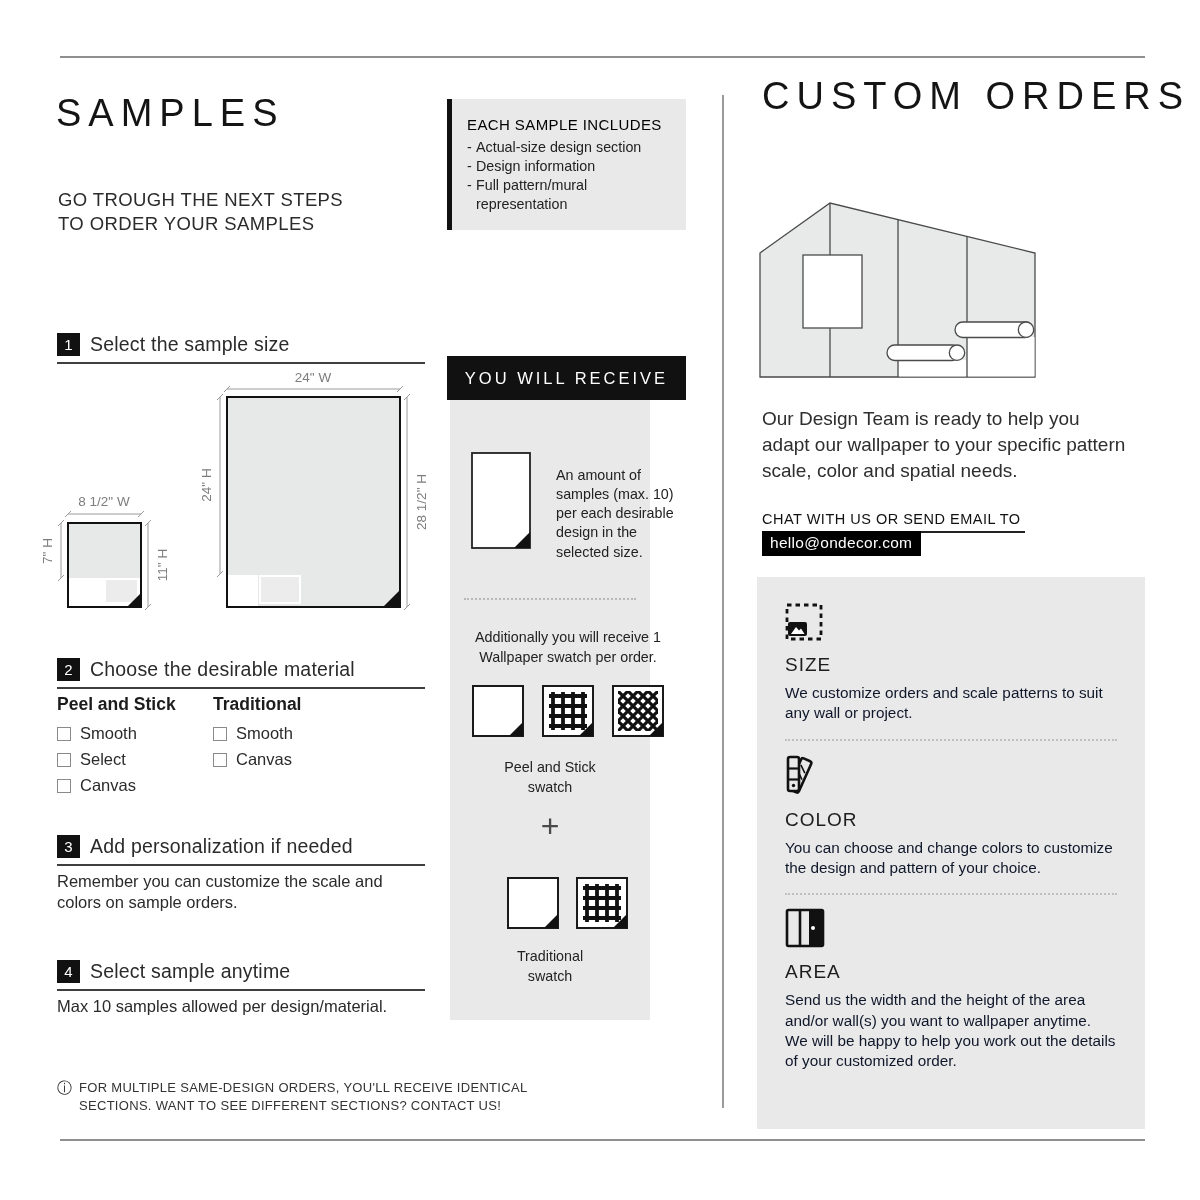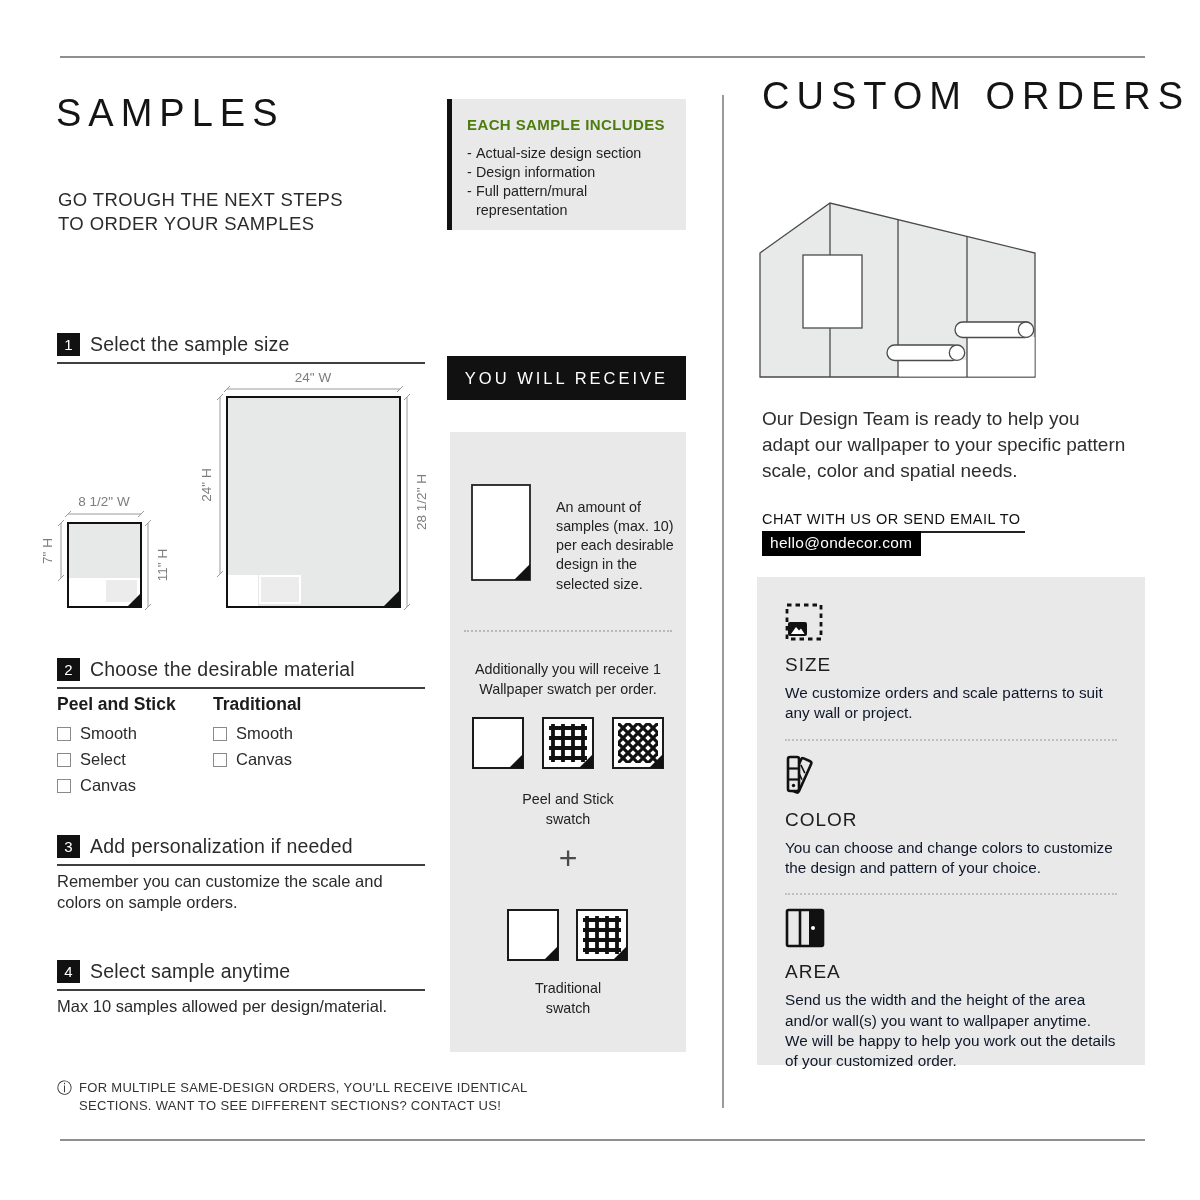--- a/index.html
+++ b/index.html
@@ -29,45 +29,45 @@
   .cbox{width:12px;height:12px;border:1.5px solid #8a8a8a;background:#fff;flex:0 0 12px;}
 
   
   .footnote{position:absolute;left:57px;top:1079px;width:500px;display:flex;gap:7px;}
   .fn-icon{font-size:15px;line-height:1.2;color:#333;}
   .fn-text{font-size:13px;line-height:1.35;letter-spacing:.3px;color:#333;}
 
   
   .includes-box{position:absolute;left:447px;top:99px;width:239px;height:131px;background:#e9e9e9;
                 border-left:5px solid #111;box-sizing:border-box;padding:17px 10px 0 15px;}
-  .includes-title{font-size:15px;font-weight:700;letter-spacing:.4px;color:#4d7c0f;margin-bottom:11px;}
+  .includes-title{font-size:15px;font-weight:400;letter-spacing:.4px;color:#000000;margin-bottom:5px;}
   .includes-item{font-size:14.3px;line-height:1.32;color:#222;position:relative;padding-left:9px;}
   .includes-item::before{content:"-";position:absolute;left:0;}
 
   .receive-header{position:absolute;left:447px;top:356px;width:239px;height:44px;background:#111;
                   color:#fff;font-size:16.5px;letter-spacing:3px;display:flex;align-items:center;justify-content:center;}
-  .receive-body{position:absolute;left:450px;top:400px;width:236px;height:620px;background:#e9e9e9;margin-top:32px;}
+  .receive-body{position:absolute;left:450px;top:400px;width:200px;height:620px;background:#e9e9e9;}
   .page-icon{position:absolute;left:21px;top:52px;}
   .samples-text{position:absolute;left:106px;top:66px;width:124px;font-size:14.3px;line-height:1.34;color:#222;}
   .mid-dotted{position:absolute;left:14px;right:14px;top:198px;border-top:2px dotted #b8b8b8;}
   .additional-text{position:absolute;left:10px;top:228px;width:216px;text-align:center;
                    font-size:14.3px;line-height:1.38;color:#222;}
   .swatch-row1{position:absolute;left:22px;top:285px;display:flex;gap:18px;}
   .swatch-row2{position:absolute;left:57px;top:477px;display:flex;gap:17px;}
   .swatch-label{position:absolute;left:0;width:100%;text-align:center;font-size:14.3px;line-height:1.4;color:#222;}
   .lbl-peel{top:357px;} .lbl-trad{top:546px;}
   .plus-sign{position:absolute;left:0;top:408px;width:100%;text-align:center;font-size:32px;font-weight:300;color:#4a4a4a;}
 
   
   .intro{position:absolute;left:762px;top:406px;width:370px;font-size:19px;line-height:1.38;color:#2e2e2e;}
   .chat-label{position:absolute;left:762px;top:511px;font-size:14.5px;letter-spacing:.5px;color:#111;
               border-bottom:2px solid #222;padding:0 4px 4px 0;}
   .email-badge{position:absolute;left:762px;top:531px;background:#000;color:#fff;font-size:15.5px;
                padding:3px 9px 4px 8px;letter-spacing:.3px;}
-  .features-box{position:absolute;left:757px;top:577px;width:388px;height:488px;background:#e9e9e9;
+  .features-box{position:absolute;left:757px;top:577px;width:388px;height:552px;background:#e9e9e9;
                 box-sizing:border-box;padding:26px 28px 20px 28px;}
   .feature-icon{margin-bottom:9px;}
   .feature-title{font-size:19px;font-weight:400;letter-spacing:1px;color:#1d1d1d;margin:0 0 7px 0;}
   .feature-text{font-size:15.3px;line-height:1.33;color:#0f172a;margin:0;}
   .feat-dotted{border:0;border-top:2px dotted #c0c0c0;margin:15px 0 13px 0;}
 </style>
 </head>
 <body>
 
 <div class="canvas">

